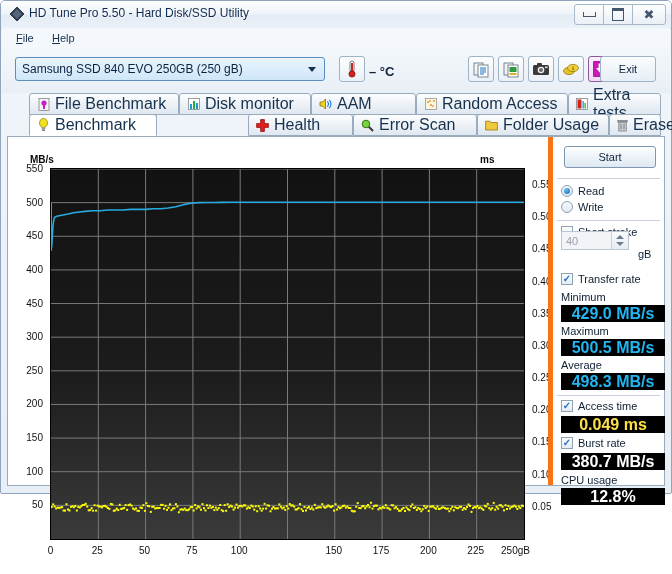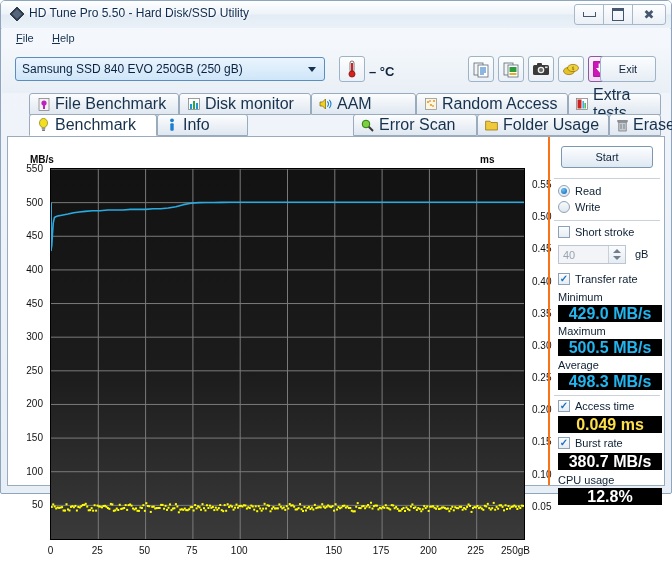--- a/index.html
+++ b/index.html
@@ -138,21 +138,21 @@
   }
   .xtick{
     position:absolute;font-size:10px;color:#111;transform:translateX(-50%);white-space:nowrap;
   }
   .axis-left{position:absolute;left:0;top:31px;width:40px;height:372px;}
   .axis-right{position:absolute;left:519px;top:31px;width:40px;height:372px;}
   .axis-bottom{position:absolute;left:0;top:405px;width:540px;height:20px;}
   
   .side{
     position:absolute;left:540px;top:0;right:0;bottom:0;
-    border-left:2px solid #f97316;
+    border-left:5px solid #f97316;
   }
   .startbtn{
     position:absolute;left:11px;top:9px;width:92px;height:22px;box-sizing:border-box;
     border:1px solid #7e97b0;border-radius:3px;
     background:linear-gradient(#fdfeff,#dfe8f2);
     display:flex;align-items:center;justify-content:center;
     font-size:11px;color:#10243c;
   }
   .hr{position:absolute;left:4px;right:4px;height:1px;background:#c9d2dc;}
   .radio-row,.chk-row{position:absolute;left:8px;display:flex;align-items:center;font-size:11px;color:#0d1f33;}
@@ -360,28 +360,27 @@
       <div class="tab active" style="left:27px;width:128px">
         <span class="ti">
           <svg width="11" height="14" viewBox="0 0 11 14">
               <ellipse cx="5.5" cy="5" rx="4" ry="4.6" fill="#f2e020" stroke="#8a7a00" stroke-width="0.7"></ellipse>
               <rect x="3.7" y="9.3" width="3.6" height="2" fill="#999"></rect>
               <rect x="4.1" y="11.4" width="2.8" height="1.6" fill="#777"></rect>
             </svg>
         </span>
         <span>Benchmark</span>
       </div>
-      <div class="tab" style="left:155px;width:91px">
-        <span class="ti">
-          <svg width="8" height="14" viewBox="0 0 8 14">
-              <circle cx="4" cy="2.3" r="1.9" fill="#1a7fd0"></circle>
-              <rect x="2.3" y="5.2" width="3.4" height="7.5" rx="1" fill="#1a7fd0"></rect>
-            </svg>
-        </span>
-        <span>Info</span>
+      <div class="tab" style="left:246px;width:105px">
+        <span class="ti">
+          <svg width="13" height="13" viewBox="0 0 13 13">
+              <polygon points="4.6,0.6 8.4,0.6 8.4,4.6 12.4,4.6 12.4,8.4 8.4,8.4 8.4,12.4 4.6,12.4 4.6,8.4 0.6,8.4 0.6,4.6 4.6,4.6" fill="#e02020" stroke="#8a0000" stroke-width="0.7"></polygon>
+            </svg>
+        </span>
+        <span>Health</span>
       </div>
       <div class="tab" style="left:351px;width:124px">
         <span class="ti">
           <svg width="13" height="13" viewBox="0 0 13 13">
               <circle cx="5" cy="5" r="3.8" fill="#7ad040" stroke="#2d7a10" stroke-width="1"></circle>
               <line x1="7.8" y1="7.8" x2="12" y2="12" stroke="#3a3a3a" stroke-width="2"></line>
             </svg>
         </span>
         <span>Error Scan</span>
       </div>
@@ -823,21 +822,21 @@
         <span>Write</span>
       </div>
 
       <div class="hr" style="top:83px"></div>
 
       <div class="chk-row" style="top:89px">
         <span class="chk off">✓</span>
         <span>Short stroke</span>
       </div>
 
-      <div class="spin" style="top:108px">
+      <div class="spin" style="top:94px">
         <span>40</span>
         <span class="btns">
           <i class="up"></i>
           <i class="dn"></i>
         </span>
       </div>
       <div class="gb-lab" style="top:111px">gB</div>
 
       <div class="chk-row" style="top:136px">
         <span class="chk">✓</span>

